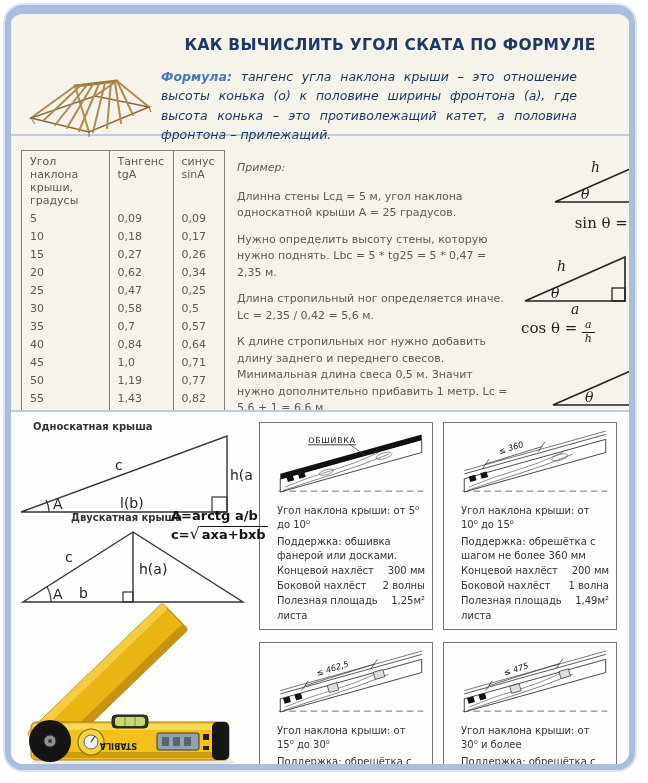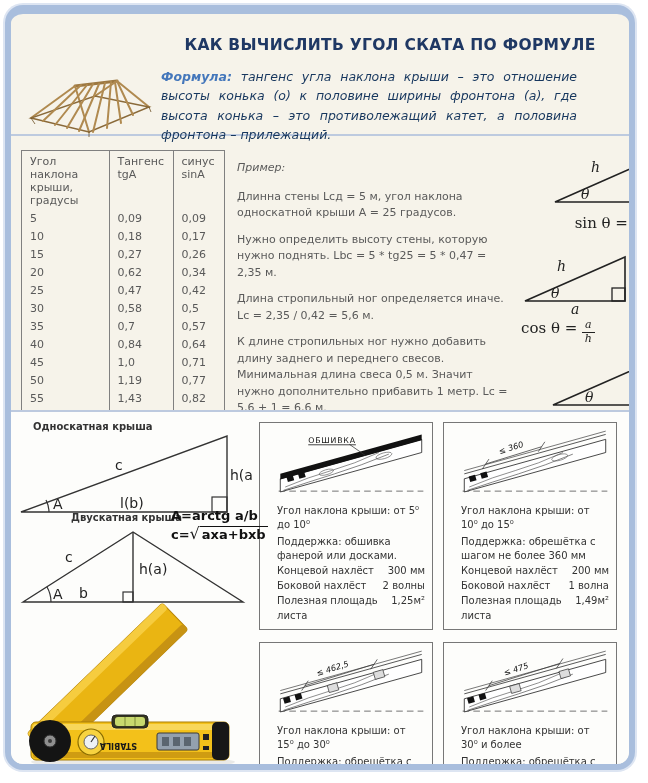--- a/index.html
+++ b/index.html
@@ -95,21 +95,21 @@
             <td class="bsep">0,26</td>
           </tr>
       <tr>
             <td>20</td>
             <td class="bsep">0,62</td>
             <td class="bsep">0,34</td>
           </tr>
       <tr>
             <td>25</td>
             <td class="bsep">0,47</td>
-            <td class="bsep">0,42</td>
+            <td class="bsep">0,25</td>
           </tr>
       <tr>
             <td>30</td>
             <td class="bsep">0,58</td>
             <td class="bsep">0,5</td>
           </tr>
       <tr>
             <td>35</td>
             <td class="bsep">0,7</td>
             <td class="bsep">0,57</td>

